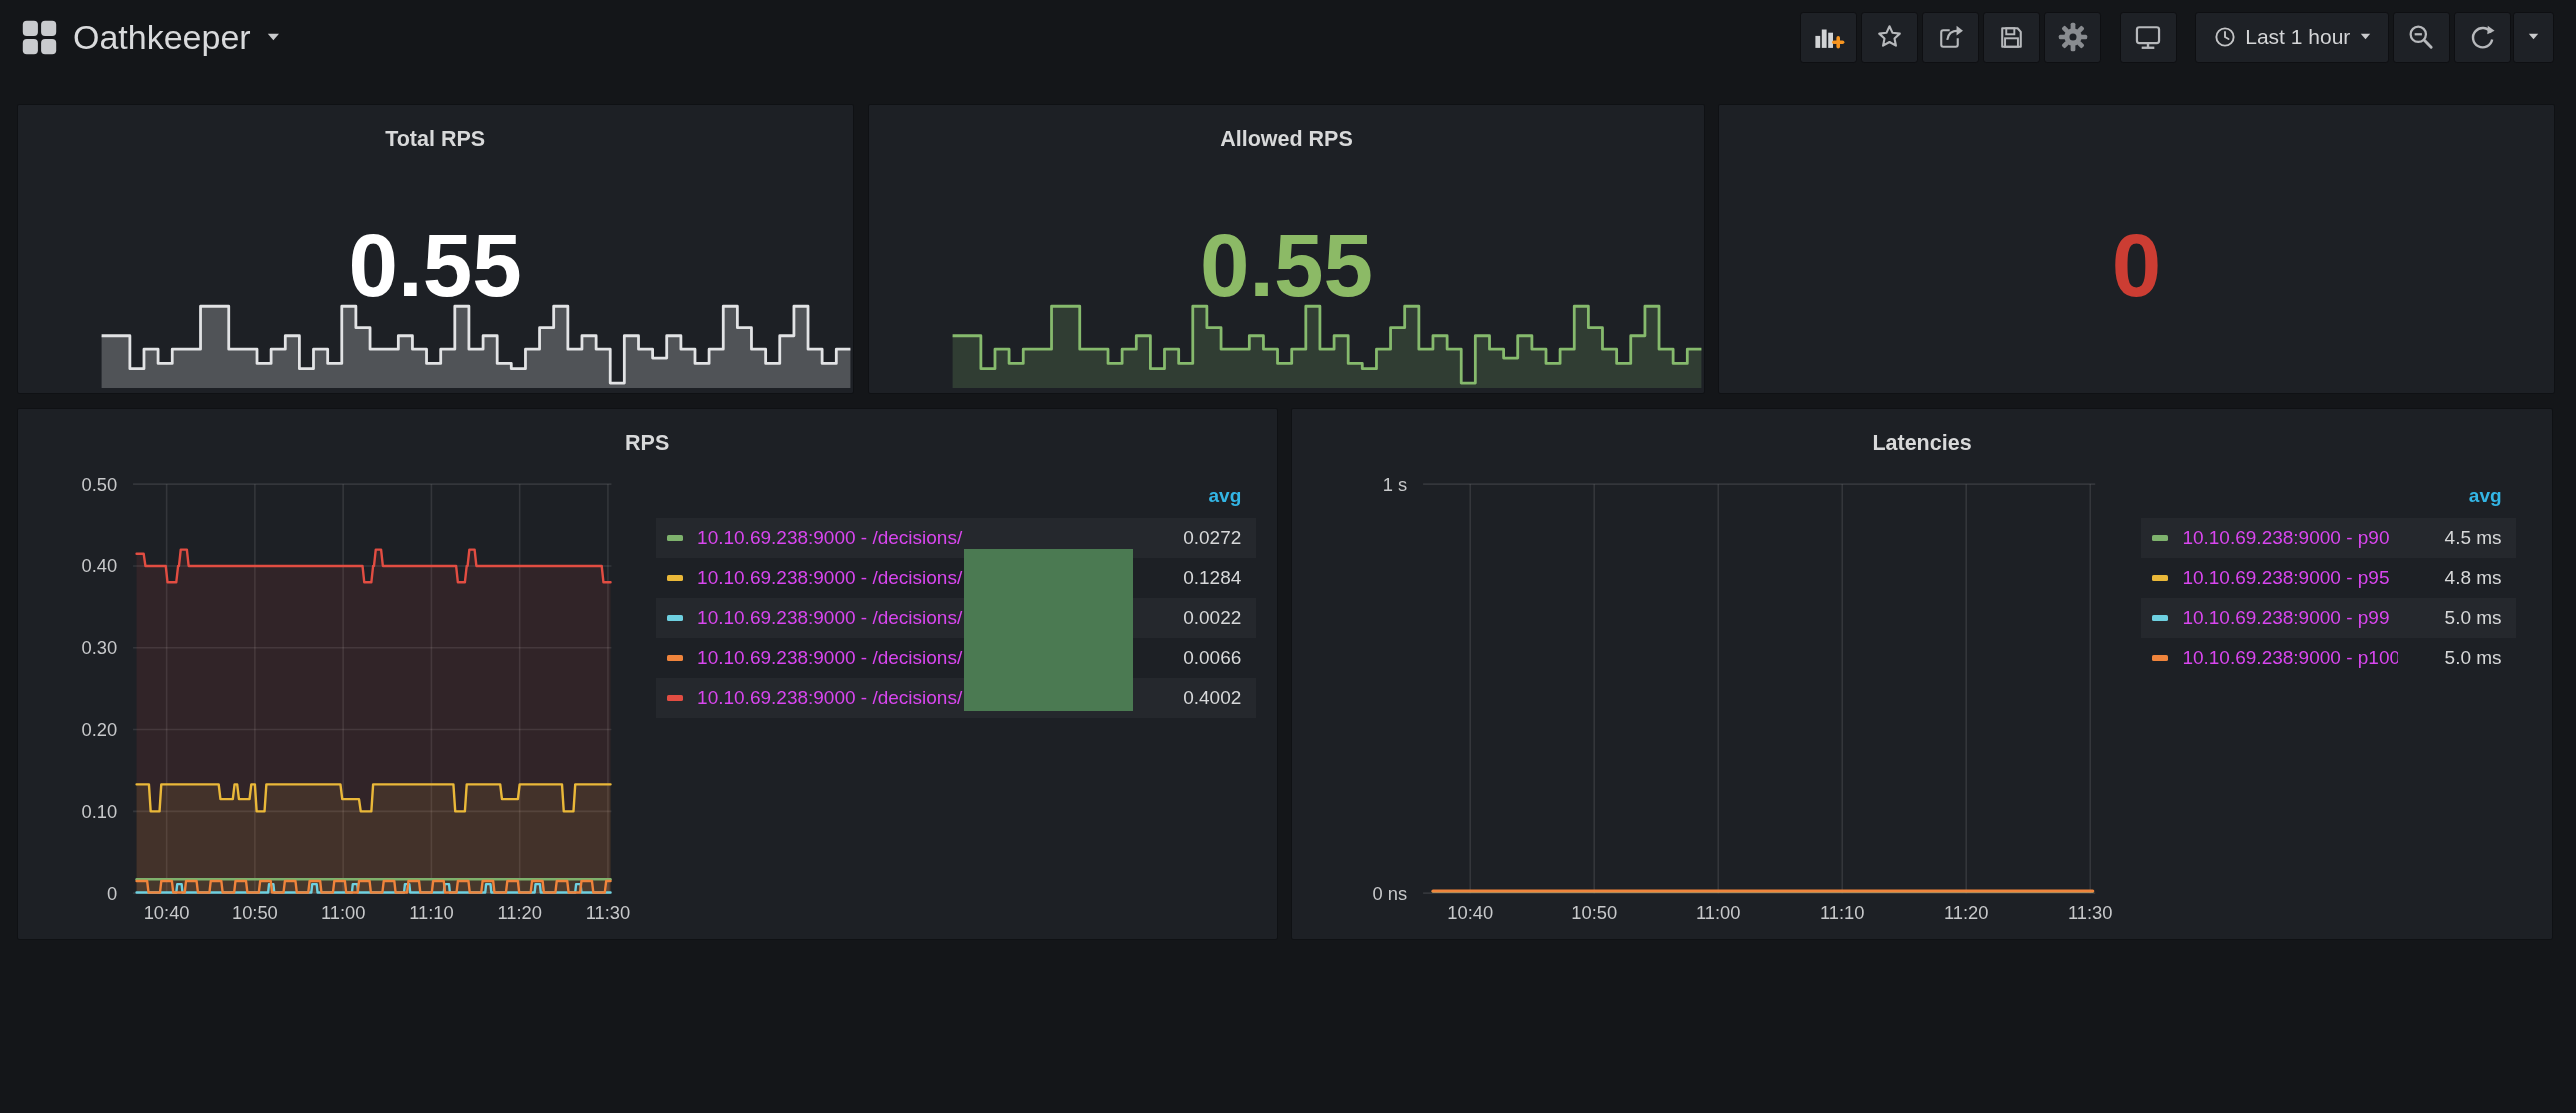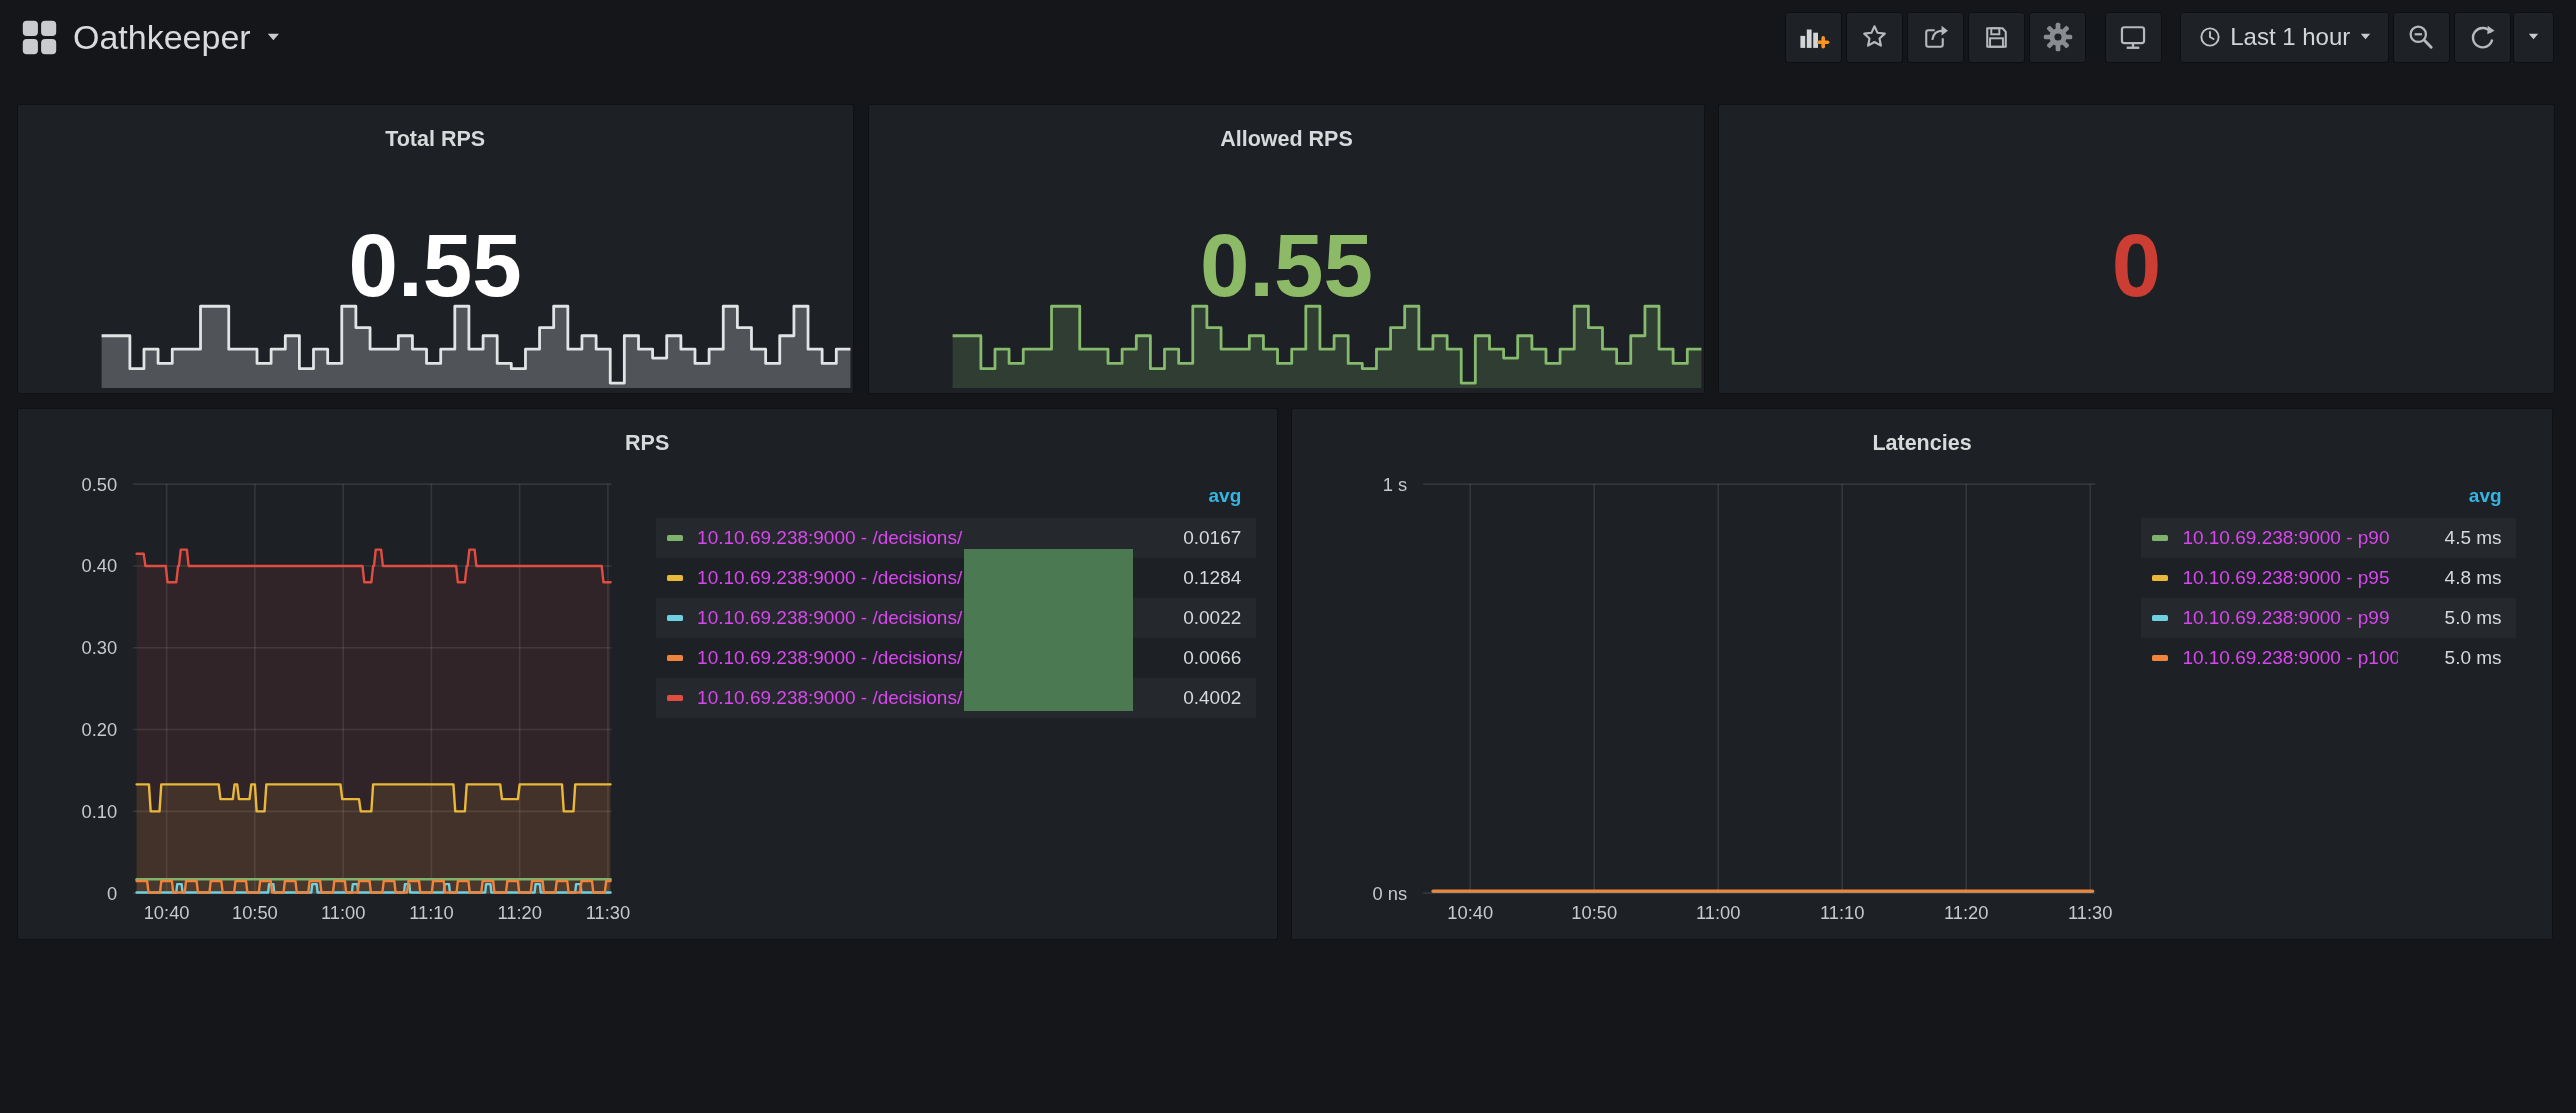--- a/index.html
+++ b/index.html
@@ -7,21 +7,21 @@
   .app{position:relative;width:2576px;height:1113px;background:#141619;}
 
   
   .navbar{position:absolute;left:0;top:0;width:100%;height:74px;display:flex;align-items:center;justify-content:space-between;padding:0 22px;box-sizing:border-box;}
   .nav-left{display:flex;align-items:center;gap:16px;}
   .dash-title{font-size:34px;font-weight:500;color:#d9dadc;cursor:pointer;}
   .nav-right{display:flex;align-items:center;}
   .tb-btn{height:51px;min-width:57px;display:flex;align-items:center;justify-content:center;background:#1e2126;border:0.8px solid #0e0f12;border-radius:3.2px;margin-left:4px;cursor:pointer;box-sizing:border-box;}
   .tb-gap{width:14.4px;}
   .tb-time{padding:0 17.5px;gap:9.6px;}
-  .tb-time .time-label{font-size:24px;color:#d4d5d7;white-space:nowrap;}
+  .tb-time .time-label{font-size:21px;color:#d4d5d7;white-space:nowrap;}
   .tb-caret{min-width:41px;margin-left:1.6px;}
   .icon{display:inline-flex;align-items:center;justify-content:center;}
 
   
   .panel{position:absolute;background:#1d2025;border:0.8px solid rgba(0,0,0,0.45);border-radius:2.4px;box-sizing:border-box;}
   .panel-title{position:absolute;left:0;top:22px;width:100%;text-align:center;font-size:21.5px;font-weight:bold;color:#d8d9da;cursor:pointer;}
   #p-total{left:16.7px;top:104px;width:837px;height:290px;}
   #p-allowed{left:868px;top:104px;width:837px;height:290px;}
   #p-denied{left:1718px;top:104px;width:837px;height:290px;}
   #p-rps{left:16.7px;top:408px;width:1261px;height:532px;}
@@ -245,21 +245,21 @@
         <polyline points="148.4,390.5 163.9,390.5 166.1,424.4 177.2,424.4 179.4,390.5 251.4,390.5 253.6,409.0 269.1,409.0 271.3,390.5 274.6,390.5 276.8,409.0 290.1,409.0 292.3,390.5 296.8,390.5 299.0,424.4 308.9,424.4 311.2,390.5 404.1,390.5 406.4,409.0 427.4,409.0 429.6,424.4 442.9,424.4 445.1,390.5 545.8,390.5 548.1,424.4 560.2,424.4 562.5,390.5 604.5,390.5 606.7,409.0 626.7,409.0 628.9,390.5 682.0,390.5 684.2,424.4 696.4,424.4 698.6,390.5 742.9,390.5" fill="none" stroke="#EAB839" stroke-width="3" stroke-linejoin="round" stroke-linecap="round"></polyline>
         <polyline points="148.4,526.2 198.2,526.2 199.4,515.7 204.9,515.7 206.0,526.2 313.4,526.2 314.5,515.7 320.0,515.7 321.1,526.2 367.6,526.2 368.7,515.7 374.3,515.7 375.4,526.2 418.5,526.2 419.6,515.7 425.2,515.7 426.3,526.2 483.9,526.2 485.0,515.7 490.5,515.7 491.6,526.2 533.7,526.2 534.8,515.7 540.3,515.7 541.4,526.2 585.7,526.2 586.8,515.7 592.3,515.7 593.4,526.2 647.7,526.2 648.8,515.7 654.3,515.7 655.4,526.2 698.6,526.2 699.7,515.7 705.3,515.7 706.4,526.2 742.9,526.2" fill="none" stroke="#6ED0E0" stroke-width="3" stroke-linejoin="round" stroke-linecap="round"></polyline>
         <polyline points="148.4,511.8 161.7,511.8 163.4,526.2 177.8,526.2 179.4,511.8 192.7,511.8 194.4,526.2 208.8,526.2 210.4,511.8 223.7,511.8 225.4,526.2 239.8,526.2 241.4,511.8 254.7,511.8 256.4,526.2 270.8,526.2 272.4,511.8 285.7,511.8 287.4,526.2 301.7,526.2 303.4,511.8 316.7,511.8 318.4,526.2 332.7,526.2 334.4,511.8 347.7,511.8 349.4,526.2 363.7,526.2 365.4,511.8 378.7,511.8 380.3,526.2 394.7,526.2 396.4,511.8 409.7,511.8 411.3,526.2 425.7,526.2 427.4,511.8 440.7,511.8 442.3,526.2 456.7,526.2 458.4,511.8 471.7,511.8 473.3,526.2 487.7,526.2 489.4,511.8 502.7,511.8 504.3,526.2 518.7,526.2 520.4,511.8 533.7,511.8 535.3,526.2 549.7,526.2 551.4,511.8 564.7,511.8 566.3,526.2 580.7,526.2 582.4,511.8 595.7,511.8 597.3,526.2 611.7,526.2 613.4,511.8 626.7,511.8 628.3,526.2 642.7,526.2 644.4,511.8 657.7,511.8 659.3,526.2 673.7,526.2 675.4,511.8 688.6,511.8 690.3,526.2 704.7,526.2 706.4,511.8 719.6,511.8 721.3,526.2 735.7,526.2 737.4,511.8 742.9,511.8" fill="none" stroke="#EF843C" stroke-width="3" stroke-linejoin="round" stroke-linecap="round"></polyline>
         <polyline points="148.4,101.2 157.3,101.2 159.5,116.6 185.0,116.6 187.2,137.1 198.2,137.1 200.5,116.6 201.6,116.6 203.8,96.1 211.5,96.1 213.7,116.6 431.8,116.6 434.0,137.1 442.9,137.1 445.1,116.6 446.2,116.6 448.4,96.1 455.1,96.1 457.3,116.6 549.2,116.6 551.4,137.1 560.2,137.1 562.5,116.6 563.6,116.6 565.8,96.1 572.4,96.1 574.6,116.6 731.8,116.6 734.0,137.1 742.9,137.1" fill="none" stroke="#E24D42" stroke-width="3" stroke-linejoin="round" stroke-linecap="round"></polyline>
       </svg>
     <div class="legend" id="legend-rps">
         <div class="legend-header">avg</div>
         <div class="legend-row striped">
           <span class="swatch" style="background: rgb(126, 178, 109);"></span>
           <span class="ll">10.10.69.238:9000 - /decisions/</span>
-          <span class="lv">0.0167</span>
+          <span class="lv">0.0272</span>
         </div>
         <div class="legend-row">
           <span class="swatch" style="background: rgb(234, 184, 57);"></span>
           <span class="ll">10.10.69.238:9000 - /decisions/</span>
           <span class="lv">0.1284</span>
         </div>
         <div class="legend-row striped">
           <span class="swatch" style="background: rgb(110, 208, 224);"></span>
           <span class="ll">10.10.69.238:9000 - /decisions/</span>
           <span class="lv">0.0022</span>

